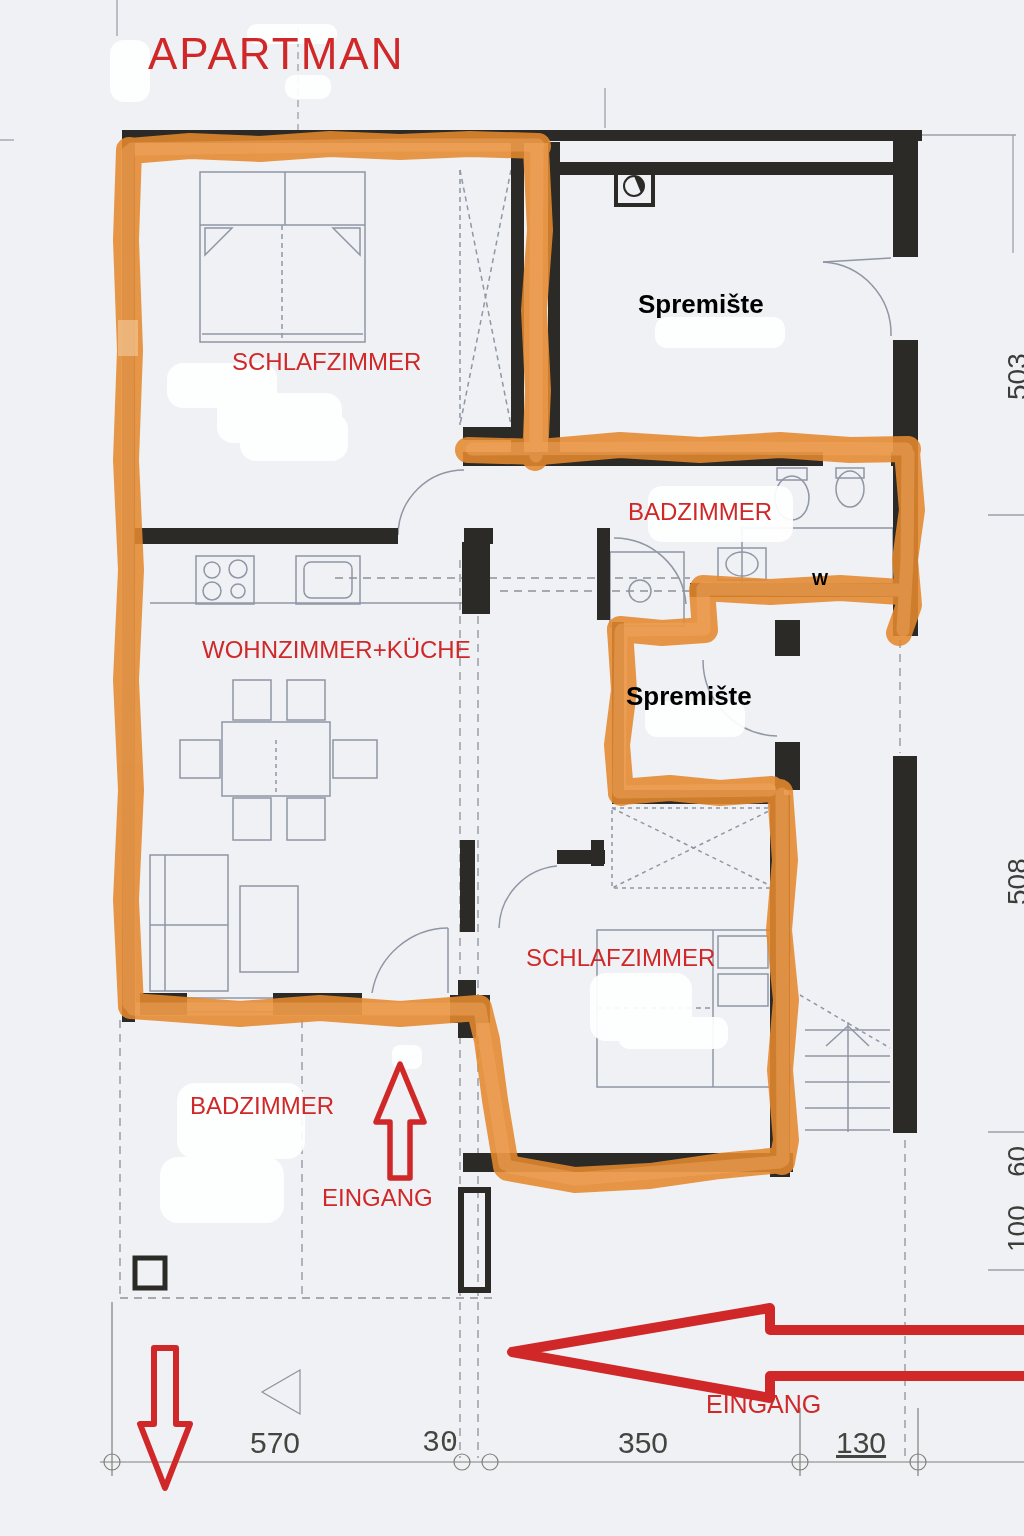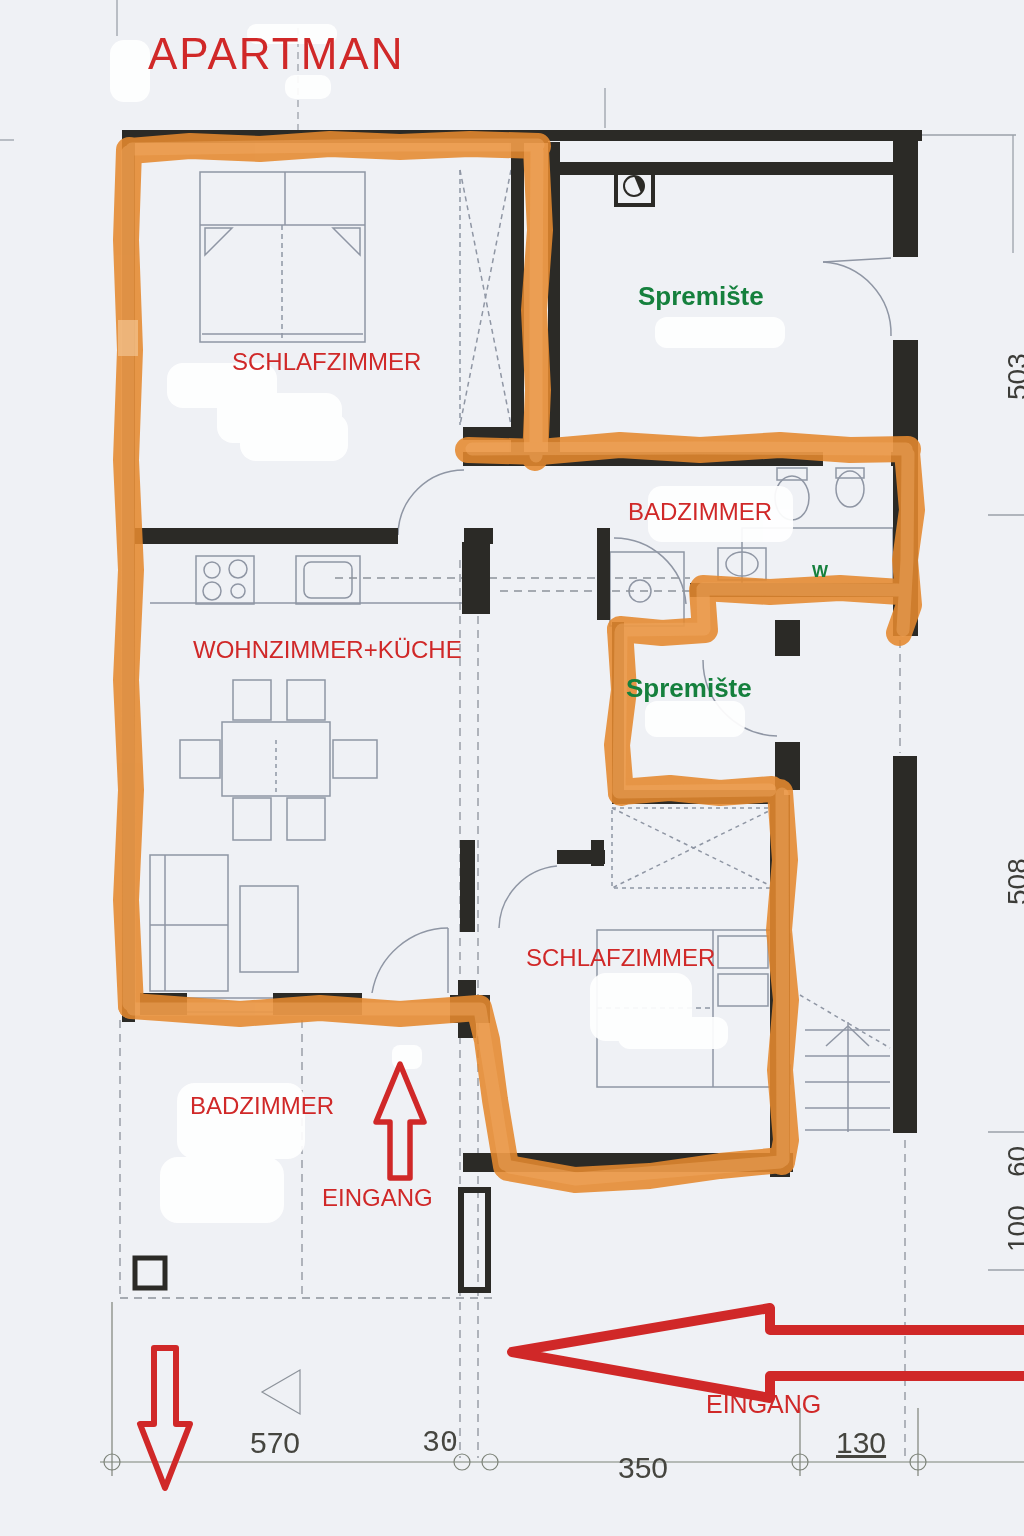--- a/index.html
+++ b/index.html
@@ -1,21 +1,21 @@
 <!DOCTYPE html>
 <html><head>
 <meta charset="utf-8">
 <style>
   html,body{margin:0;padding:0;background:#e8eaee;}
   #canvas{position:relative;width:1024px;height:1536px;overflow:hidden;
           background:#eff1f5;font-family:"Liberation Sans",sans-serif;}
   #plan-svg{position:absolute;left:0;top:0;}
   .lbl{position:absolute;white-space:nowrap;line-height:1;}
   .red{color:#d02828;}
-  .blk{color:#15803d;font-weight:bold;}
+  .blk{color:#000000;font-weight:bold;margin-top:8px;}
   .dim{color:#45453f;}
   .rot{transform:rotate(-90deg);transform-origin:left top;color:#3c3c38;}
 </style>
 </head>
 <body>
 
 <div id="canvas">
 
 <svg id="plan-svg" width="1024" height="1536" viewBox="0 0 1024 1536">
 
@@ -258,38 +258,38 @@
 </svg>
 
 <div class="lbl red" style="left:148px;top:32px;font-size:44px;letter-spacing:2px;">APARTMAN</div>
 
 <div class="lbl red" style="left:232px;top:350px;font-size:24px;">SCHLAFZIMMER</div>
 
 <div class="lbl blk" style="left:638px;top:283px;font-size:26px;">Spremište</div>
 
 <div class="lbl red" style="left:628px;top:500px;font-size:24px;">BADZIMMER</div>
 
-<div class="lbl red" style="left:193px;top:638px;font-size:24px;">WOHNZIMMER+KÜCHE</div>
+<div class="lbl red" style="left:202px;top:638px;font-size:24px;">WOHNZIMMER+KÜCHE</div>
 
 <div class="lbl blk" style="left:626px;top:675px;font-size:26px;">Spremište</div>
 
 <div class="lbl blk" style="left:812px;top:563px;font-size:17px;">W</div>
 
 <div class="lbl red" style="left:526px;top:946px;font-size:24px;">SCHLAFZIMMER</div>
 
 <div class="lbl red" style="left:190px;top:1094px;font-size:24px;">BADZIMMER</div>
 
 <div class="lbl red" style="left:322px;top:1186px;font-size:24px;">EINGANG</div>
 
 <div class="lbl red" style="left:706px;top:1392px;font-size:25px;">EINGANG</div>
 
 
 <div class="lbl dim" style="left:250px;top:1428px;font-size:30px;">570</div>
 <div class="lbl dim" style="left:422px;top:1428px;font-size:30px;font-family:Liberation Mono, monospace;">30</div>
-<div class="lbl dim" style="left:618px;top:1428px;font-size:30px;margin-top:25px;">350</div>
+<div class="lbl dim" style="left:618px;top:1428px;font-size:30px;">350</div>
 <div class="lbl dim" style="left:836px;top:1428px;font-size:30px;text-decoration:underline;">130</div>
 
 <div class="lbl rot" style="left:1004px;top:400px;font-size:28px;">503</div>
 <div class="lbl rot" style="left:1004px;top:905px;font-size:28px;">508</div>
 <div class="lbl rot" style="left:1004px;top:1177px;font-size:28px;">60</div>
 <div class="lbl rot" style="left:1004px;top:1252px;font-size:28px;">100</div>
 
 </div>
 
 </body></html>

